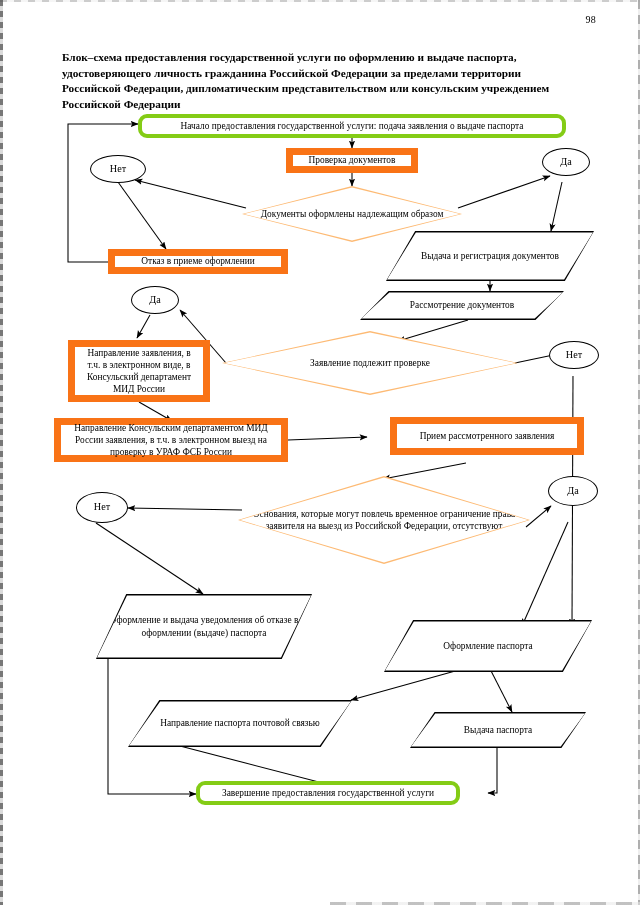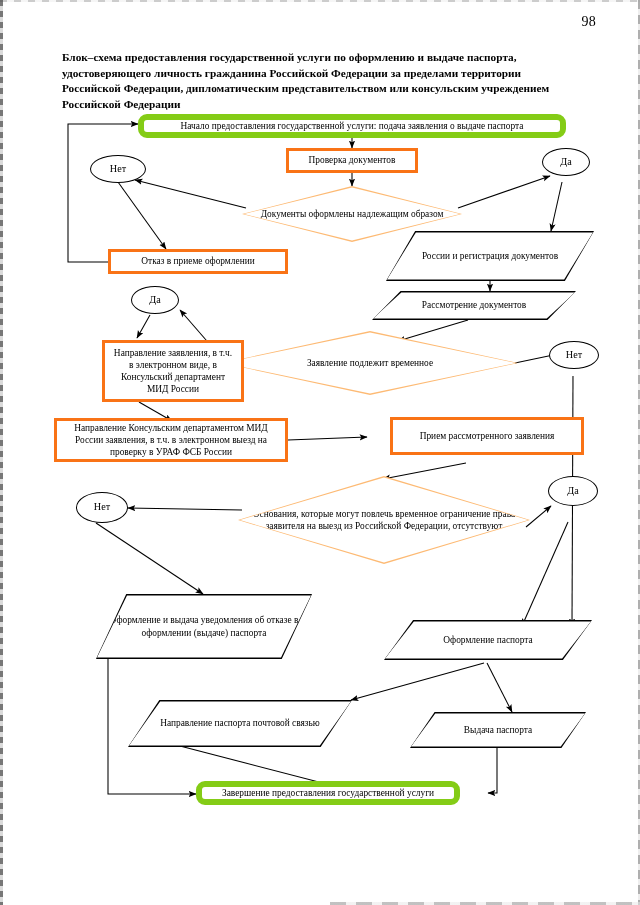--- a/index.html
+++ b/index.html
@@ -33,21 +33,21 @@
     opacity:.5;
   }
   .scan-edge-bottom{
     position:absolute;left:330px;bottom:0px;width:310px;height:3px;
     background:repeating-linear-gradient(to right,#8f8f8f 0 16px,#e8e8e8 16px 26px);
     opacity:.55;
   }
 
   #page-number{
     position:absolute;right:44px;top:14px;
-    font-size:14px;letter-spacing:.3px;
+    font-size:10px;letter-spacing:.3px;
   }
 
   #title{
     position:absolute;left:62px;top:50px;width:516px;
     font-size:11.3px;line-height:15.5px;
     font-weight:700;
   }
 
   
   #diagram{
@@ -62,24 +62,24 @@
     text-align:center;
     background:#fff;
     font-size:9.4px;
     line-height:12.2px;
     color:#000;
     z-index:3;
   }
   .node .txt{display:block;padding:0 6px;}
 
   .rounded-box{
-    border:6px solid #84cc16;border-radius:9px;
+    border:4px solid #84cc16;border-radius:9px;
   }
   .rect-box{
-    border:3px solid #f97316;
+    border:7px solid #f97316;
   }
   .ellipse{
     border:1px solid #000;border-radius:50%;
     font-size:10.2px;
   }
   
   .para{
     background:#000;
     clip-path:polygon(14% 0,100% 0,86% 100%,0 100%);
     padding:0;
@@ -198,45 +198,45 @@
     <div class="node ellipse" style="left:542px;top:148px;width:48px;height:28px;">
       <span class="txt">Да</span>
     </div>
 
     <div class="node rect-box" style="left:108px;top:249px;width:180px;height:25px;">
       <span class="txt">Отказ в приеме оформлении</span>
     </div>
 
     <div class="node para" style="left:386px;top:231px;width:208px;height:50px;">
       <div class="inner">
-          <span class="txt">России и регистрация документов</span>
-        </div>
-    </div>
-
-    <div class="node para" style="left:372px;top:291px;width:204px;height:29px;">
+          <span class="txt">Выдача и регистрация документов</span>
+        </div>
+    </div>
+
+    <div class="node para" style="left:360px;top:291px;width:204px;height:29px;">
       <div class="inner">
           <span class="txt">Рассмотрение документов</span>
         </div>
     </div>
 
     <div class="node diamond" style="left:222px;top:331px;width:296px;height:64px;">
       <div class="inner">
-          <span class="txt">Заявление подлежит временное</span>
+          <span class="txt">Заявление подлежит проверке</span>
         </div>
     </div>
 
     <div class="node ellipse" style="left:131px;top:286px;width:48px;height:28px;">
       <span class="txt">Да</span>
     </div>
 
     <div class="node ellipse" style="left:549px;top:341px;width:50px;height:28px;">
       <span class="txt">Нет</span>
     </div>
 
-    <div class="node rect-box" style="left:68px;top:340px;width:142px;height:62px;margin-left:34px;">
+    <div class="node rect-box" style="left:68px;top:340px;width:142px;height:62px;">
       <span class="txt">Направление заявления, в т.ч. в электронном виде, в Консульский департамент МИД России</span>
     </div>
 
     <div class="node rect-box" style="left:54px;top:418px;width:234px;height:44px;">
       <span class="txt">Направление Консульским департаментом МИД России заявления, в т.ч. в электронном выезд на проверку в УРАФ ФСБ России</span>
     </div>
 
     <div class="node rect-box" style="left:390px;top:417px;width:194px;height:38px;">
       <span class="txt">Прием рассмотренного заявления</span>
     </div>
@@ -254,21 +254,21 @@
     <div class="node ellipse" style="left:548px;top:476px;width:50px;height:30px;">
       <span class="txt">Да</span>
     </div>
 
     <div class="node para" style="left:96px;top:594px;width:216px;height:65px;">
       <div class="inner">
           <span class="txt">Оформление и выдача уведомления об отказе в оформлении (выдаче) паспорта</span>
         </div>
     </div>
 
-    <div class="node para" style="left:384px;top:620px;width:208px;height:40px;">
+    <div class="node para" style="left:384px;top:620px;width:208px;height:52px;">
       <div class="inner">
           <span class="txt">Оформление паспорта</span>
         </div>
     </div>
 
     <div class="node para" style="left:128px;top:700px;width:224px;height:47px;">
       <div class="inner">
           <span class="txt">Направление паспорта почтовой связью</span>
         </div>
     </div>

